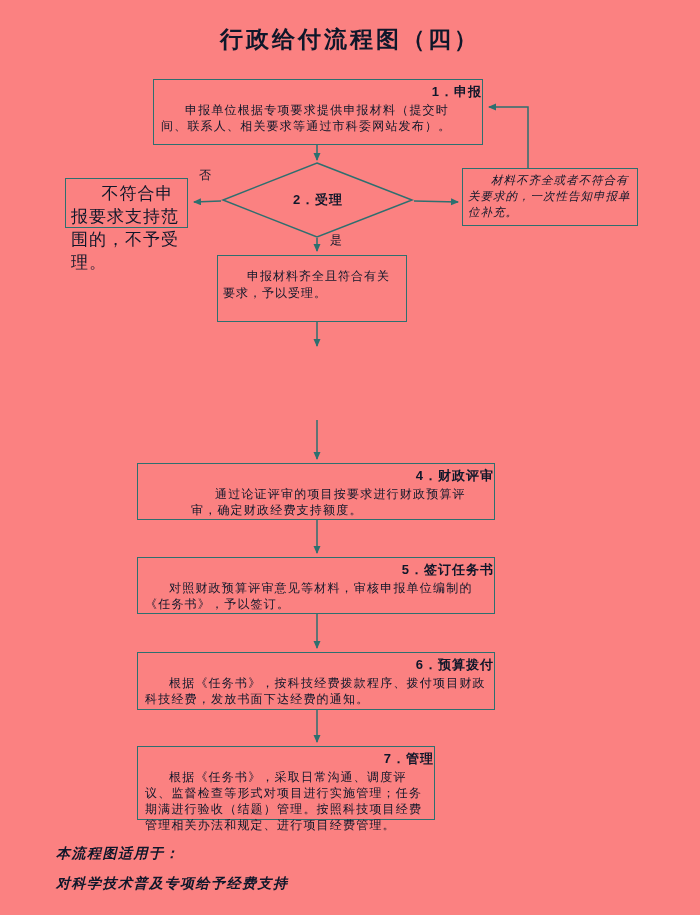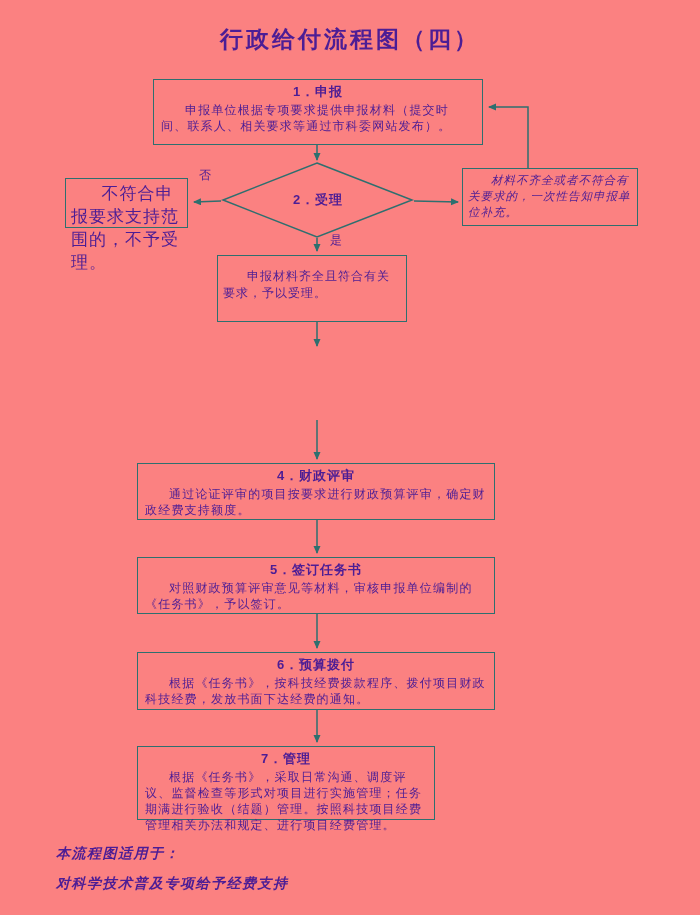--- a/index.html
+++ b/index.html
@@ -1,38 +1,38 @@
 <!DOCTYPE html>
 <html><head>
 <meta charset="utf-8">
 <style>
   html,body{margin:0;padding:0;}
   .canvas{
     position:relative;
     width:700px;height:915px;
     background:#fb8181;
-    color:#4c1d95;
+    color:#0f172a;
     font-family:"Liberation Serif","DejaVu Serif",serif;
     overflow:hidden;
   }
   .page-title{
     position:absolute;top:24px;left:0;width:700px;
     text-align:center;
     font-size:23px;font-weight:bold;
     letter-spacing:3px;
     font-family:"Liberation Serif","DejaVu Serif",serif;
   }
   .fbox{
     position:absolute;
     border:1.5px solid #2e6f6f;
     box-sizing:border-box;
     background:transparent;
   }
   .fbox .heading{
-    text-align:center;
+    text-align:right;
     font-family:"Liberation Sans","DejaVu Sans",sans-serif;
     font-weight:bold;
     font-size:13px;
     margin-top:3px;
     letter-spacing:1px;
   }
   .fbox .body{
     font-size:12px;
     line-height:16px;
     letter-spacing:1.2px;
@@ -127,21 +127,21 @@
 
   <div class="side-box" style="left:462px;top:168px;width:176px;height:58px;">
     <div class="body" style="font-size:11.5px;line-height:16px;font-style:italic;">材料不齐全或者不符合有关要求的，一次性告知申报单位补充。</div>
   </div>
 
   <div class="side-box" style="left:217px;top:255px;width:190px;height:67px;">
     <div class="body" style="font-size:12px;line-height:17px;padding-top:12px;">申报材料齐全且符合有关要求，予以受理。</div>
   </div>
 
 
-  <div class="fbox" style="left:137px;top:463px;width:358px;height:57px;">
+  <div class="fbox" style="left:137px;top:463px;width:358px;height:57px;padding-left:46px;">
     <div class="heading">4．财政评审</div>
     <div class="body">通过论证评审的项目按要求进行财政预算评审，确定财政经费支持额度。</div>
   </div>
 
   <div class="fbox" style="left:137px;top:557px;width:358px;height:57px;">
     <div class="heading">5．签订任务书</div>
     <div class="body">对照财政预算评审意见等材料，审核申报单位编制的《任务书》，予以签订。</div>
   </div>
 
   <div class="fbox" style="left:137px;top:652px;width:358px;height:58px;">

